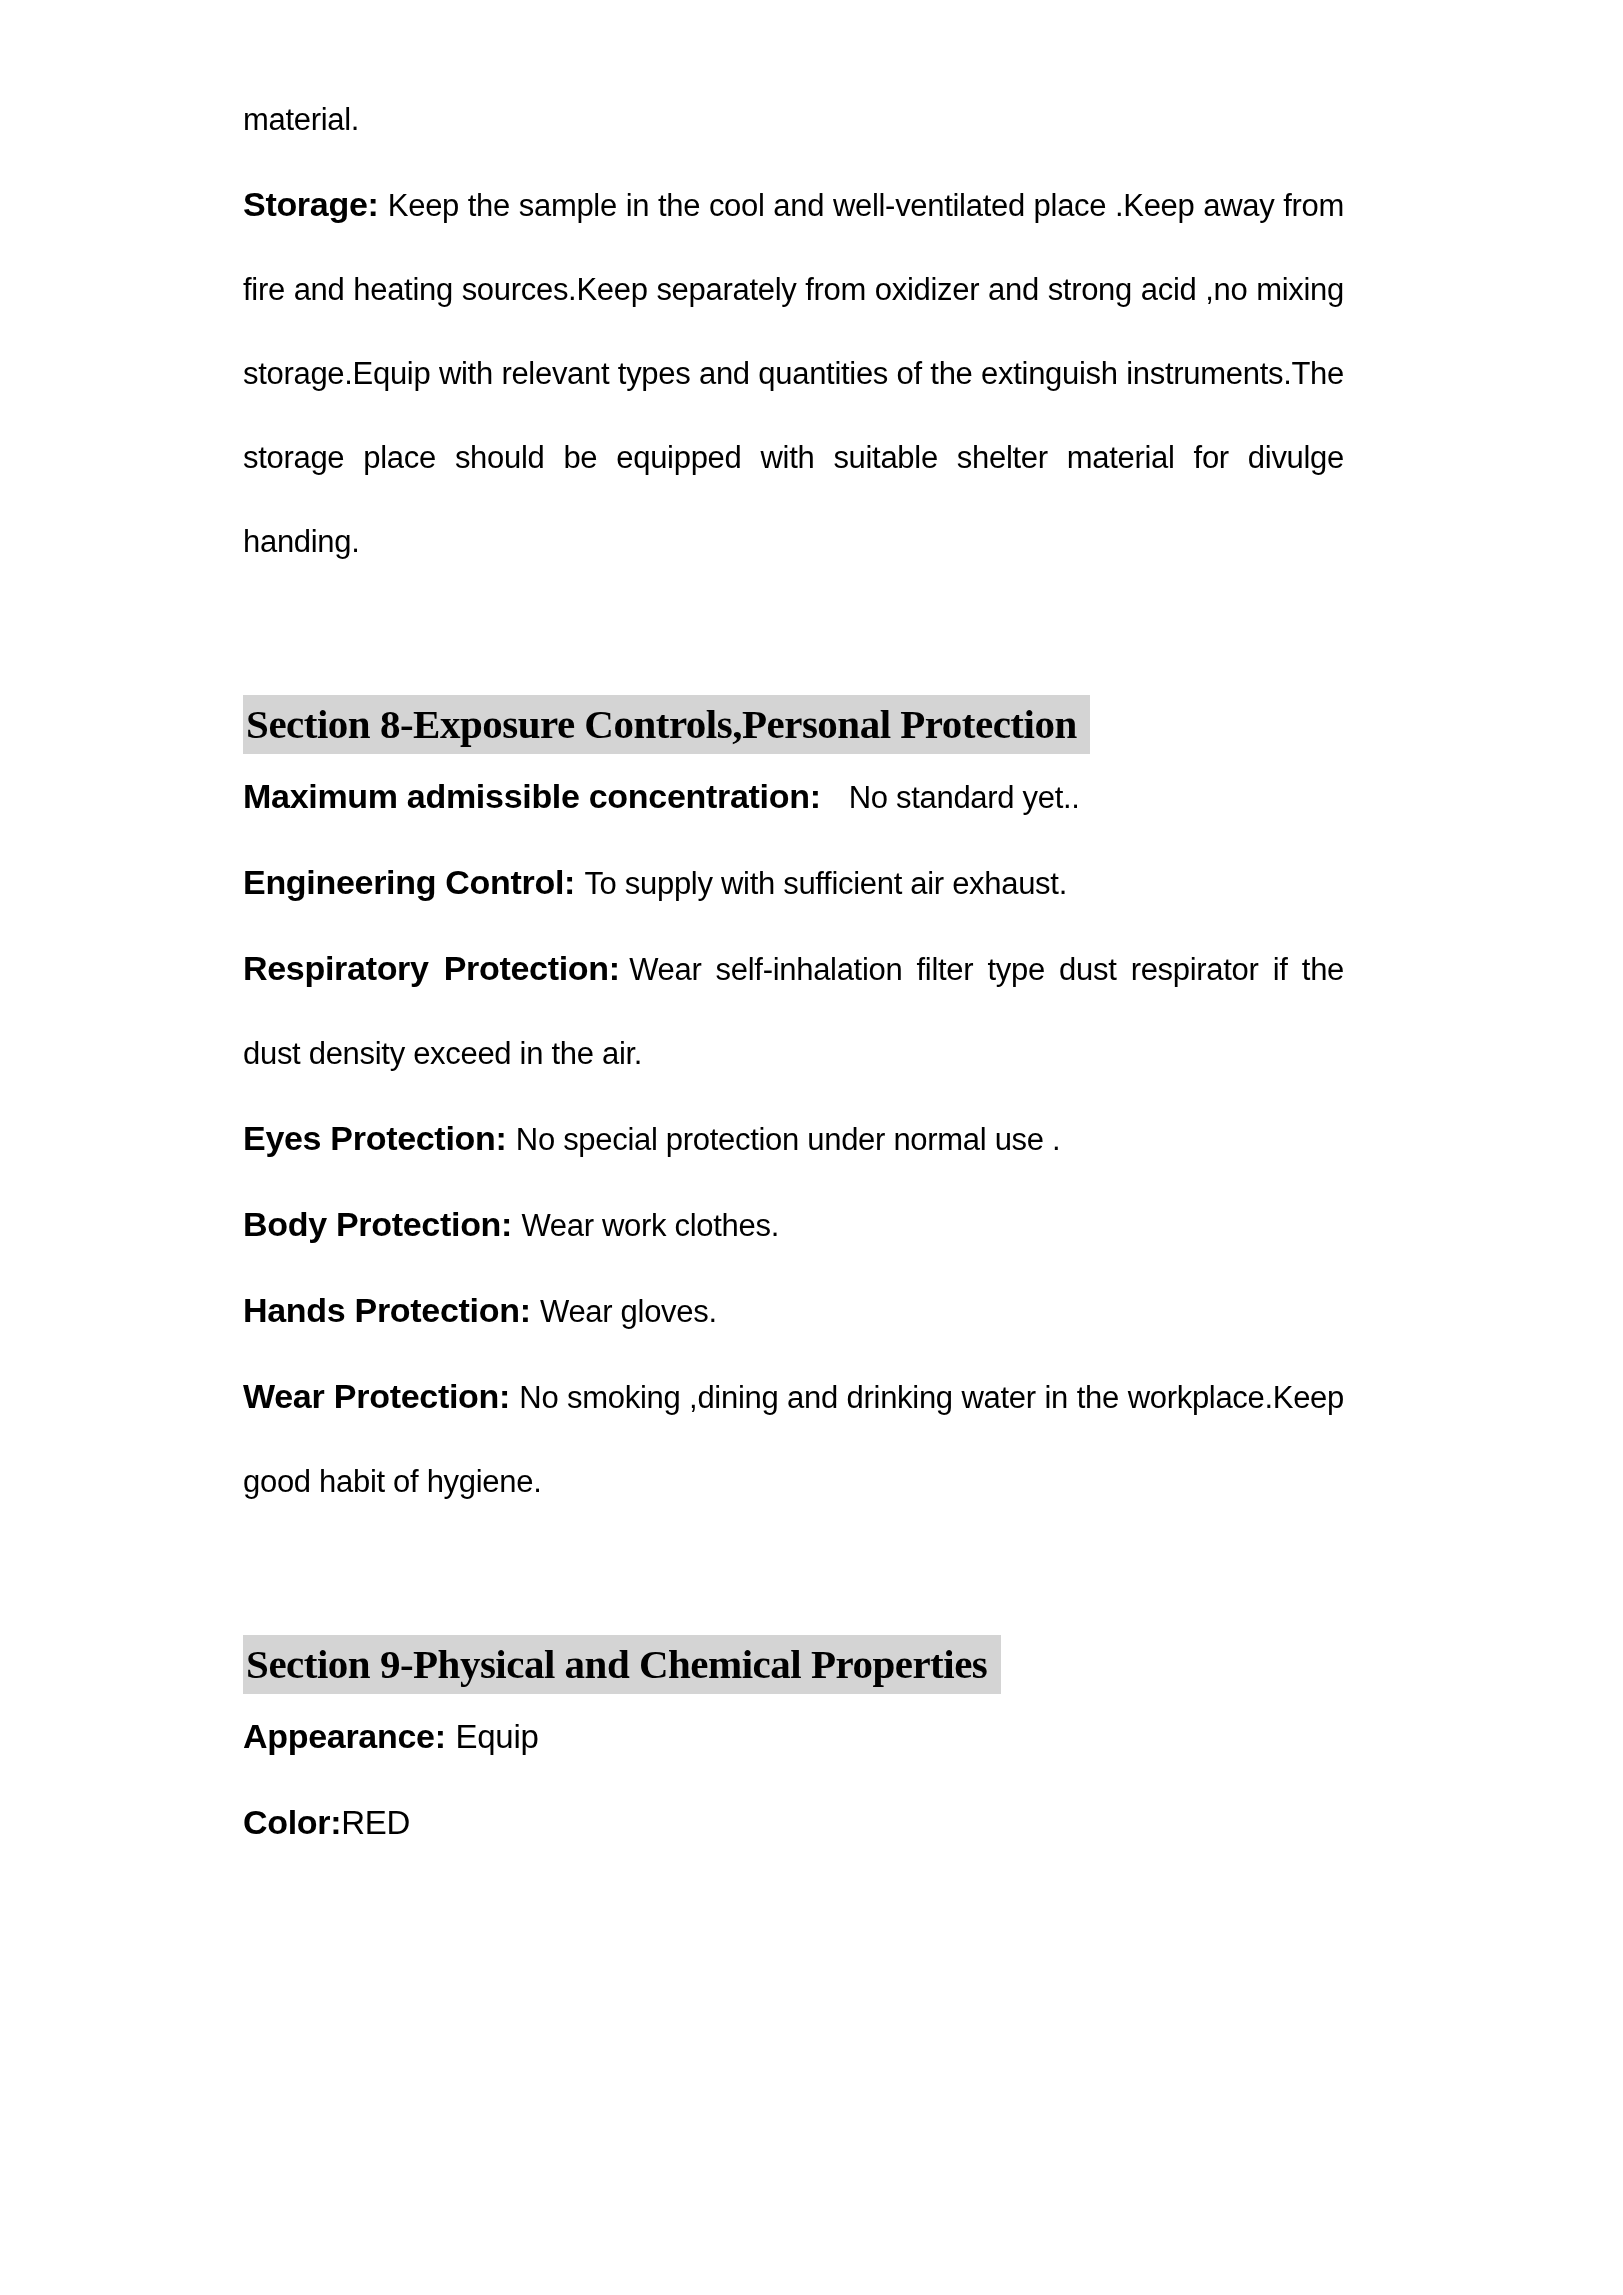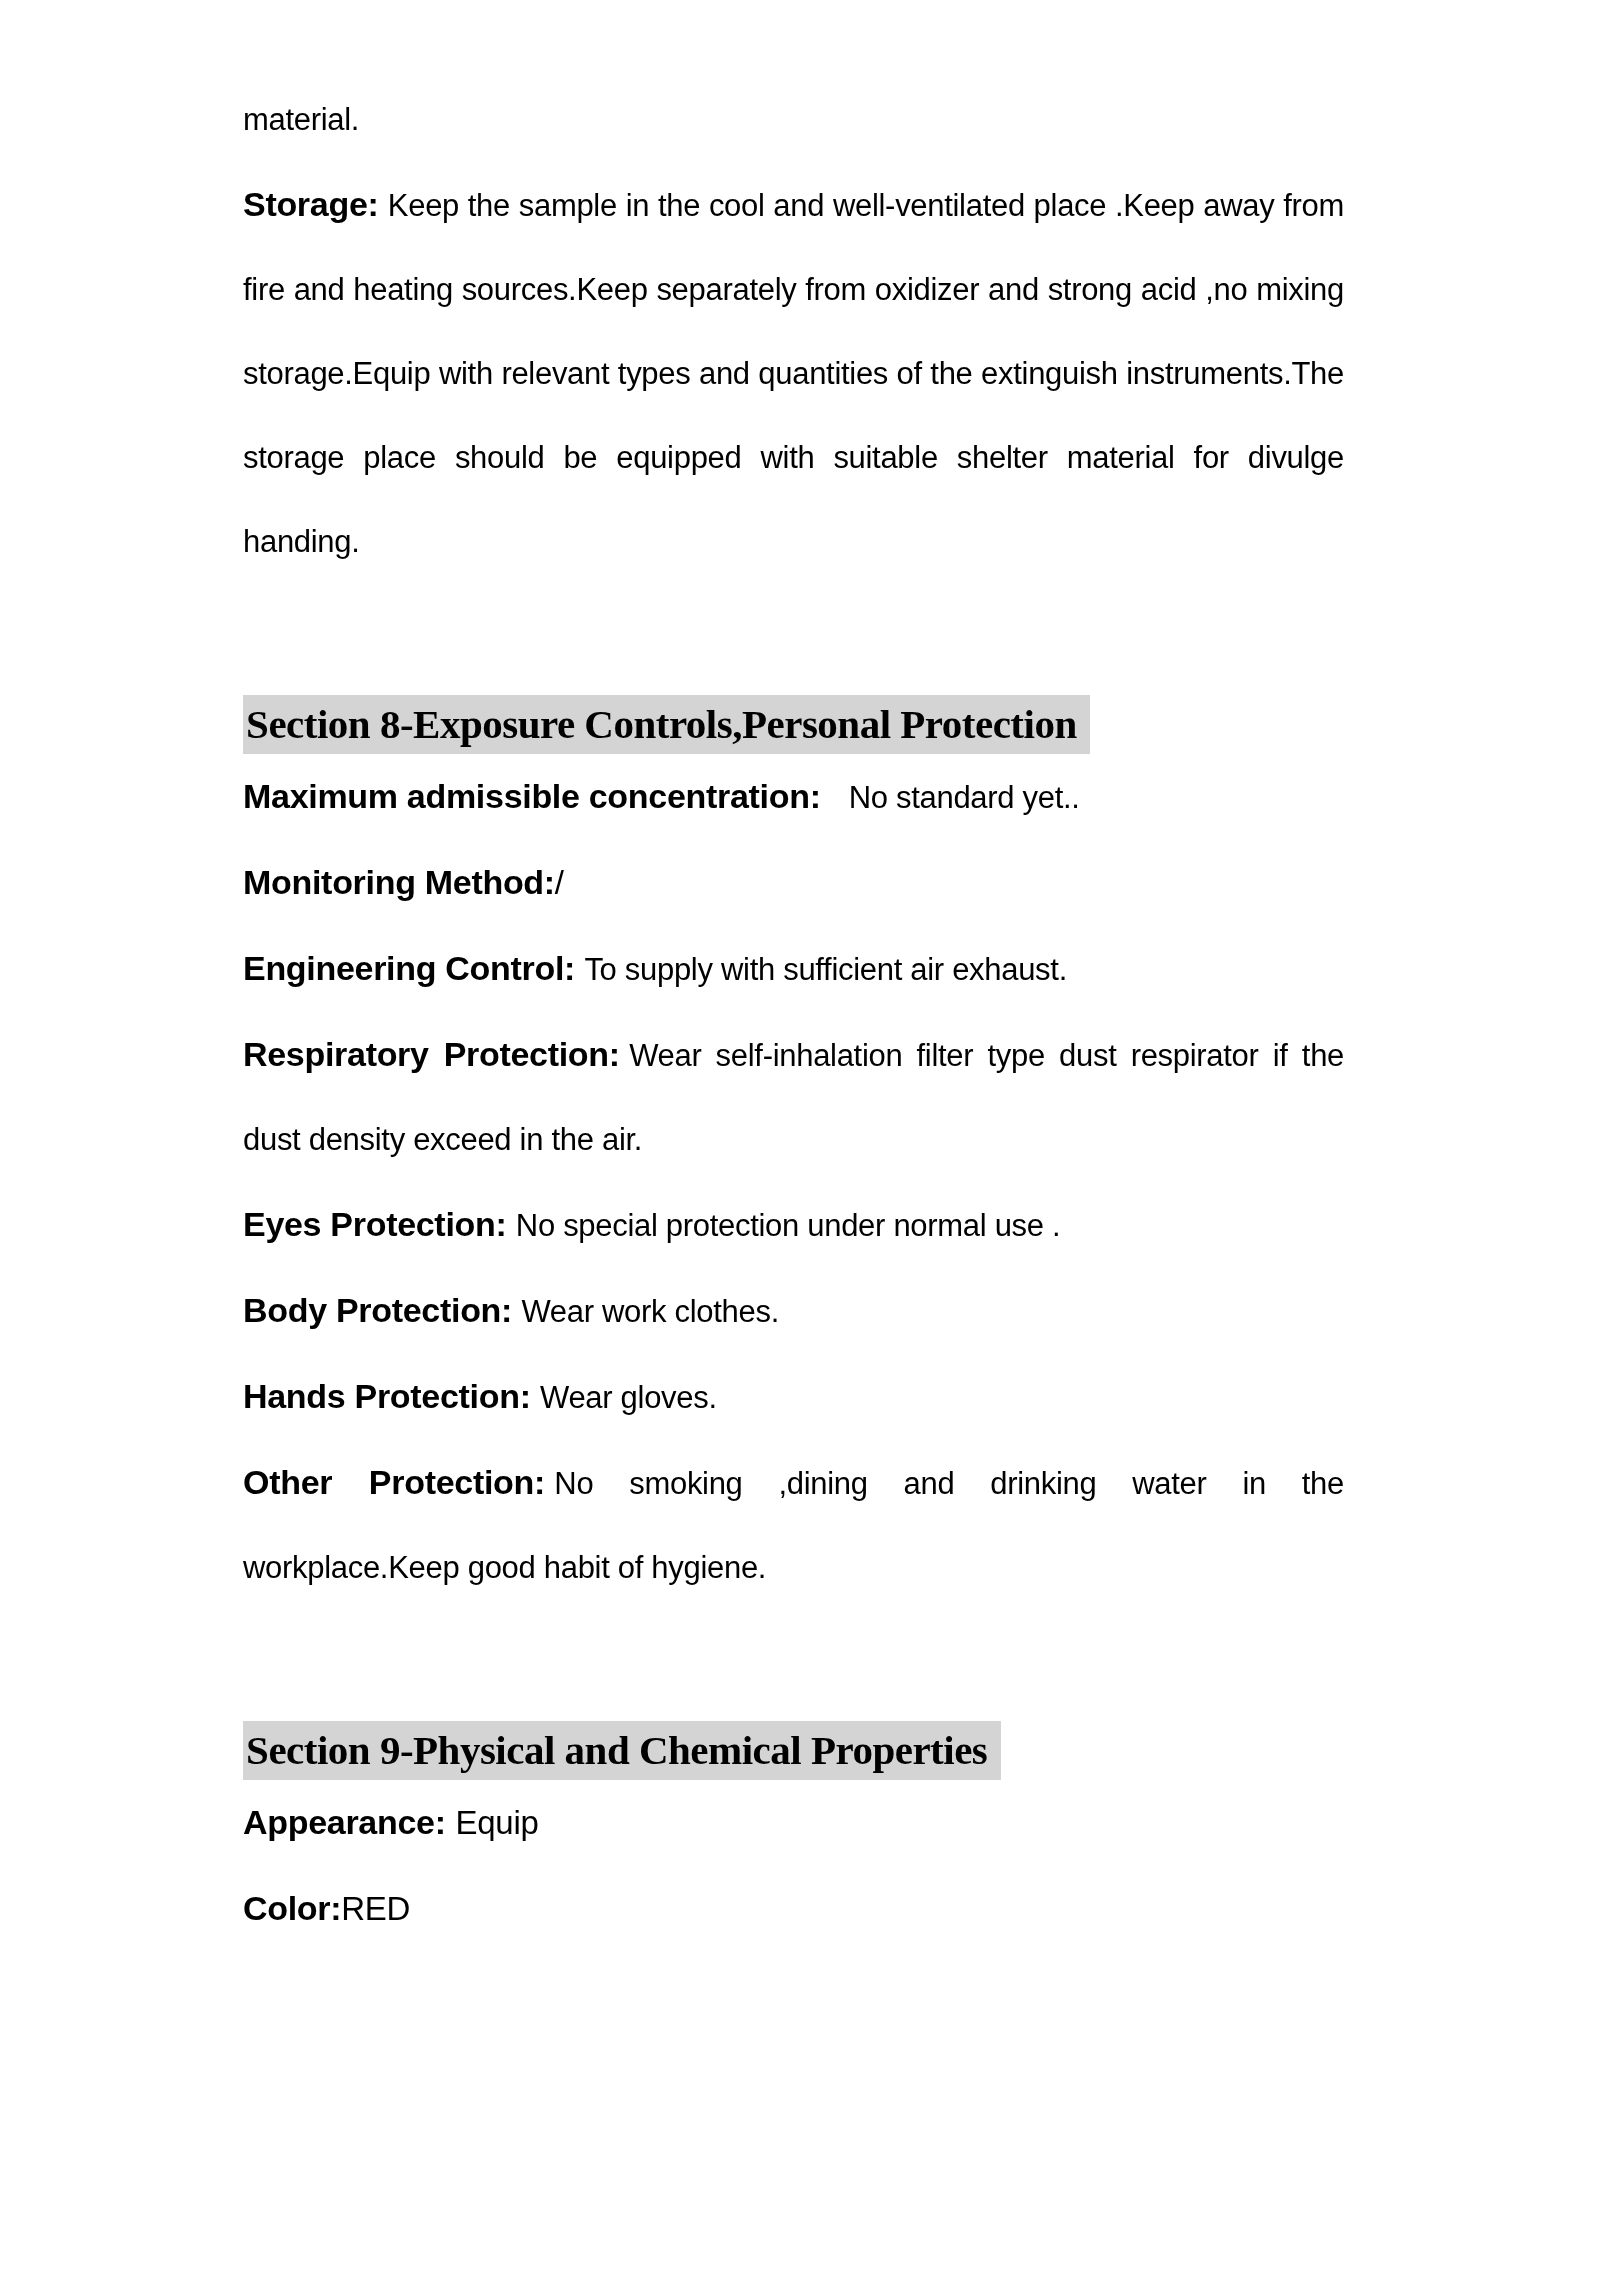--- a/index.html
+++ b/index.html
@@ -60,33 +60,32 @@
 <div class="page">
 
   <p class="para"><span class="value">material.</span></p>
 
   <p class="para"><b class="label">Storage:</b><span class="value sp">Keep the sample in the cool and well-ventilated place .Keep away from fire and heating sources.Keep separately from oxidizer and strong acid ,no mixing storage.Equip with relevant types and quantities of the extinguish instruments.The storage place should be equipped with suitable shelter material for divulge handing.</span></p>
 
   <h2 class="section-heading"><span class="hl">Section 8-Exposure Controls,Personal Protection</span></h2>
 
   <p class="para"><b class="label">Maximum admissible concentration:</b><span class="value gap-wide">No standard yet..</span></p>
 
-  <p class="para"><b class="label">Monitoring Method:</b><span class="value big no-sp">/</span></p>
 
   <p class="para"><b class="label">Engineering Control:</b><span class="value sp">To supply with sufficient air exhaust.</span></p>
 
   <p class="para"><b class="label">Respiratory Protection:</b><span class="value sp">Wear self-inhalation filter type dust respirator if the dust density exceed in the air.</span></p>
 
   <p class="para"><b class="label">Eyes Protection:</b><span class="value sp">No special protection under normal use .</span></p>
 
   <p class="para"><b class="label">Body Protection:</b><span class="value sp">Wear work clothes.</span></p>
 
   <p class="para"><b class="label">Hands Protection:</b><span class="value sp">Wear gloves.</span></p>
 
-  <p class="para"><b class="label">Other Protection:</b><span class="value sp">No smoking ,dining and drinking water in the workplace.Keep good habit of hygiene.</span></p>
+  <p class="para"><b class="label">Wear Protection:</b><span class="value sp">No smoking ,dining and drinking water in the workplace.Keep good habit of hygiene.</span></p>
 
   <h2 class="section-heading"><span class="hl">Section 9-Physical and Chemical Properties</span></h2>
 
   <p class="para"><b class="label">Appearance:</b><span class="value big sp">Equip</span></p>
 
   <p class="para"><b class="label">Color:</b><span class="value big no-sp">RED</span></p>
 
 </div>
 
 

